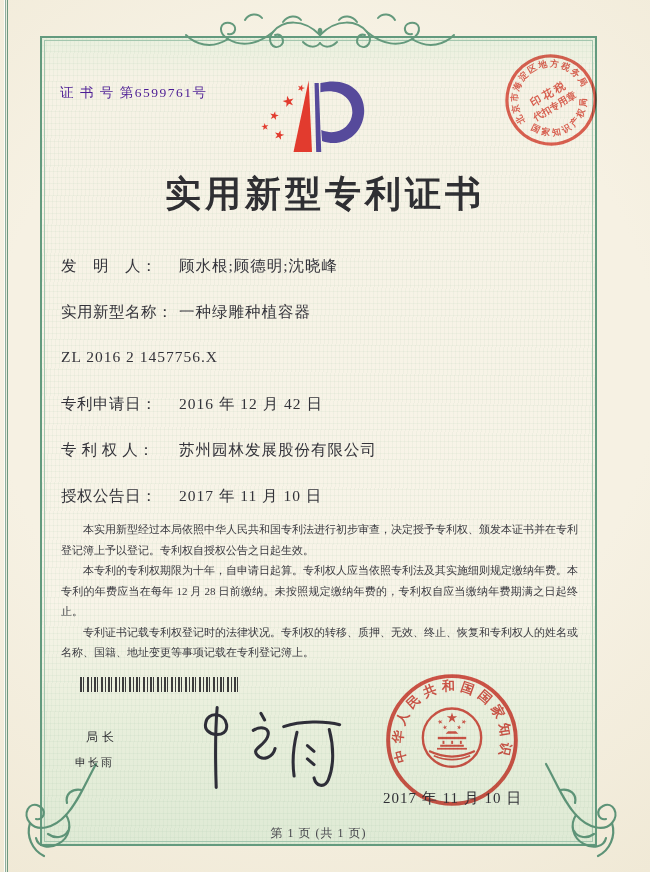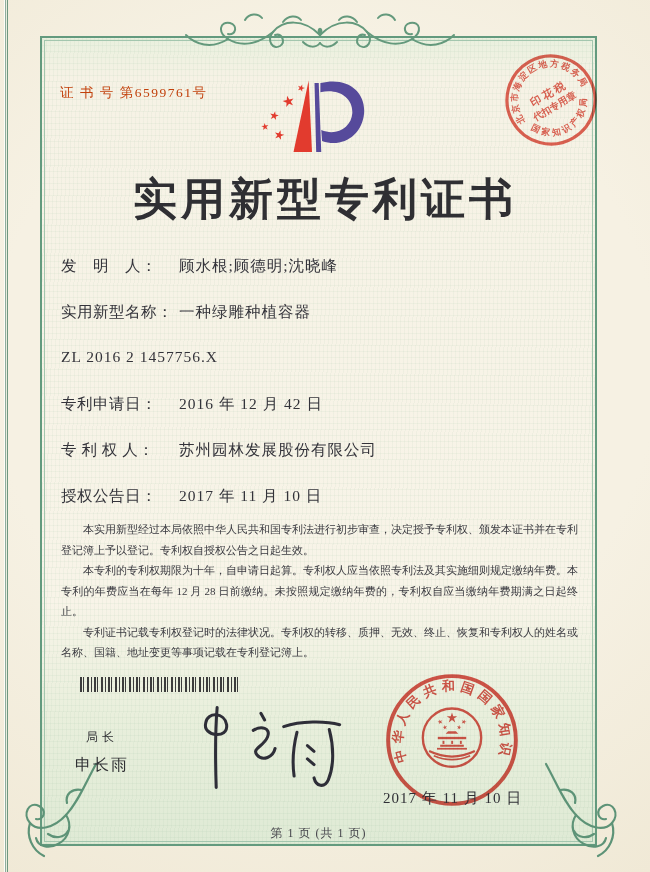--- a/index.html
+++ b/index.html
@@ -15,36 +15,36 @@
     background:linear-gradient(90deg,#fdfdf8 0 1px,#8fae9c 1px 2px,#e8ecdf 2px 3px,#6f987f 3px 4px,transparent 4px);}
   
   .frame{position:absolute;left:40px;top:36px;width:557px;height:810px;box-sizing:border-box;
     border:2px solid #639a7e;
     background:linear-gradient(180deg,#e9f0de 0%,#f6f2e5 5%,#f8f4e8 70%,#e9efdc 84%,#dfead5 100%);}
   .frame-inner{position:absolute;inset:2px;border:1px solid #a3c6ae;pointer-events:none;}
   .frame::before{content:"";position:absolute;inset:0;pointer-events:none;
     background:
       repeating-linear-gradient(92deg, rgba(128,176,142,0.07) 0 1px, transparent 1px 4px),
       repeating-linear-gradient(0deg, rgba(128,176,142,0.08) 0 1px, transparent 1px 6px);}
-  .cert-no{position:absolute;left:60px;top:84px;font-size:13.5px;letter-spacing:1.5px;color:#c2410c;}
+  .cert-no{position:absolute;left:60px;top:84px;font-size:13.5px;letter-spacing:1.5px;color:#4c1d95;}
   .title{position:absolute;left:0;top:170px;width:650px;text-align:center;
-    font-size:44px;font-weight:bold;letter-spacing:4px;color:#2f2f33;}
+    font-size:36px;font-weight:bold;letter-spacing:4px;color:#2f2f33;}
   .logo{position:absolute;left:252px;top:78px;width:120px;height:84px;}
   .fields{position:absolute;left:61px;top:256px;width:520px;}
   .field-row{display:flex;align-items:flex-start;height:22px;margin-bottom:24px;
     font-size:15.5px;color:#33333a;}
   .field-label{width:118px;flex:0 0 118px;letter-spacing:0.5px;}
   .field-value{letter-spacing:1px;}
   .paragraphs{position:absolute;left:61px;top:519px;width:517px;
     font-size:11px;line-height:20.5px;text-align:justify;color:#3a3a40;}
   .paragraphs p{margin:0;text-indent:2em;}
   .barcode{position:absolute;left:80px;top:677px;width:158px;height:15px;
     background:repeating-linear-gradient(90deg,#3c3c3c 0 2px,transparent 2px 3px,#3c3c3c 3px 4px,transparent 4px 7px,#3c3c3c 7px 9px,transparent 9px 11px,#3c3c3c 11px 12px,transparent 12px 14px);}
   .signer-title{position:absolute;left:86px;top:729px;font-size:12px;letter-spacing:4px;color:#2f2f33;}
-  .signer-name{position:absolute;left:75px;top:755px;font-size:16px;letter-spacing:2px;color:#2f2f33;}
+  .signer-name{position:absolute;left:75px;top:755px;font-size:11px;letter-spacing:2px;color:#2f2f33;}
   .signature{position:absolute;left:185px;top:700px;width:165px;height:95px;}
   .seal{position:absolute;left:385px;top:673px;width:134px;height:134px;opacity:0.9;mix-blend-mode:multiply;}
   .seal-date{position:absolute;left:383px;top:789px;font-size:15px;letter-spacing:1px;color:#303036;}
   .tax-stamp{position:absolute;left:503px;top:52px;width:96px;height:96px;
     transform:rotate(-30deg);opacity:0.85;mix-blend-mode:multiply;}
   .footer{position:absolute;left:40px;top:825px;width:557px;text-align:center;
     font-size:12px;letter-spacing:1px;color:#44444a;}
   .ornament-top{position:absolute;left:183px;top:8px;width:274px;height:52px;}
   .flourish{position:absolute;width:92px;height:104px;}
   .flourish.bl{left:18px;top:760px;}

